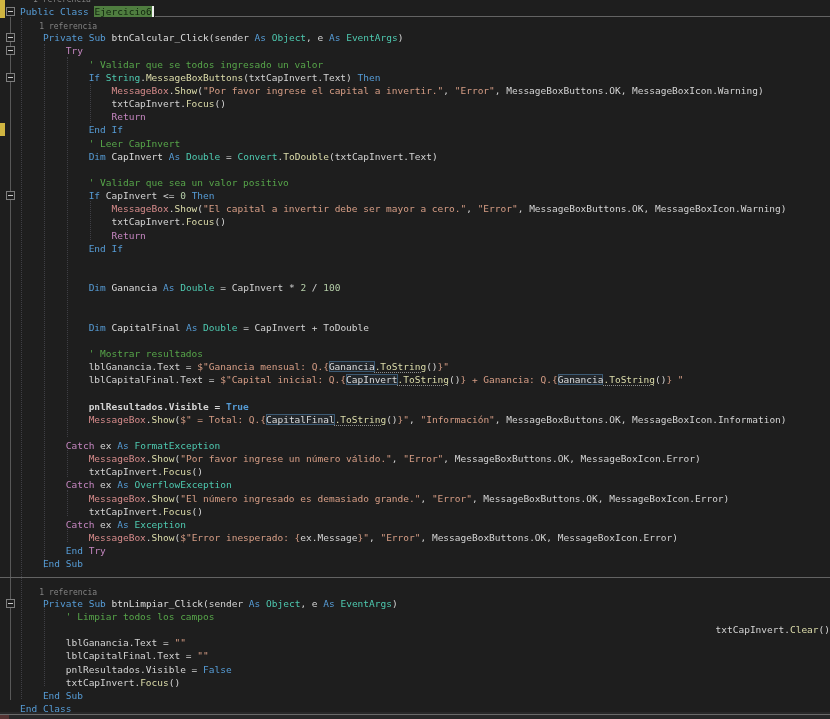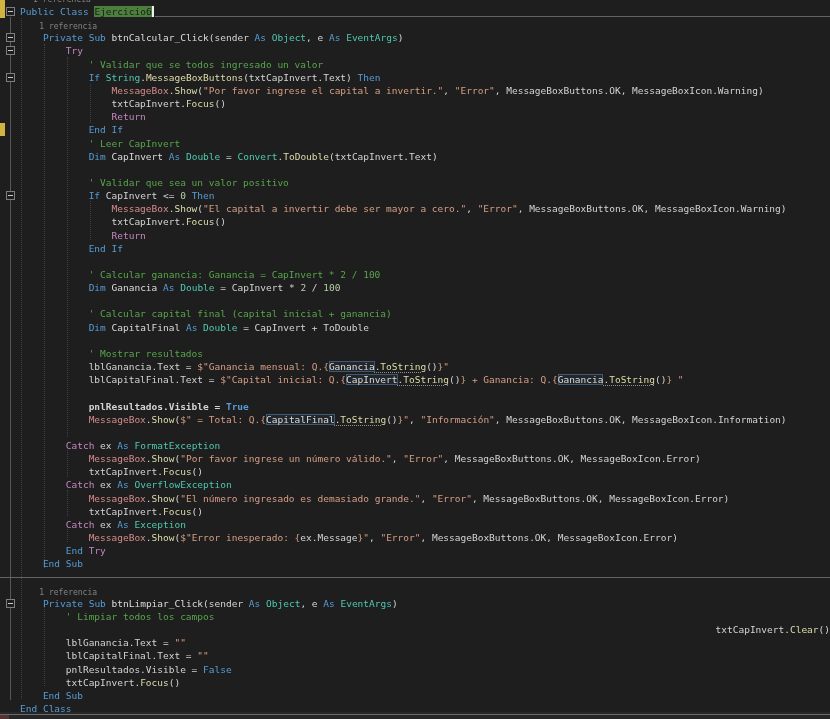--- a/index.html
+++ b/index.html
@@ -77,24 +77,24 @@
       <div class="row" style="top: 136.5px;"><span class="tk-sp">            </span><span class="tk-c">' Leer CapInvert</span></div>
       <div class="row" style="top: 149.65px;"><span class="tk-sp">            </span><span class="tk-k">Dim</span><span class="tk-p"> </span><span class="tk-b">CapInvert</span><span class="tk-p"> </span><span class="tk-k">As</span><span class="tk-p"> </span><span class="tk-t">Double</span><span class="tk-p"> = </span><span class="tk-t">Convert</span><span class="tk-p">.</span><span class="tk-m">ToDouble</span><span class="tk-p">(txtCapInvert.Text)</span></div>
       <div class="row" style="top: 162.8px;"></div>
       <div class="row" style="top: 175.95px;"><span class="tk-sp">            </span><span class="tk-c">' Validar que sea un valor positivo</span></div>
       <div class="row" style="top: 189.1px;"><span class="tk-sp">            </span><span class="tk-k">If</span><span class="tk-p"> CapInvert &lt;= </span><span class="tk-n">0</span><span class="tk-p"> </span><span class="tk-k">Then</span></div>
       <div class="row" style="top: 202.25px;"><span class="tk-sp">                </span><span class="tk-mb">MessageBox</span><span class="tk-p">.</span><span class="tk-m">Show</span><span class="tk-p">(</span><span class="tk-s">"El capital a invertir debe ser mayor a cero."</span><span class="tk-p">, </span><span class="tk-s">"Error"</span><span class="tk-p">, MessageBoxButtons.OK, MessageBoxIcon.Warning)</span></div>
       <div class="row" style="top: 215.4px;"><span class="tk-sp">                </span><span class="tk-p">txtCapInvert.</span><span class="tk-m">Focus</span><span class="tk-p">()</span></div>
       <div class="row" style="top: 228.55px;"><span class="tk-sp">                </span><span class="tk-ctl">Return</span></div>
       <div class="row" style="top: 241.7px;"><span class="tk-sp">            </span><span class="tk-k">End</span><span class="tk-p"> </span><span class="tk-k">If</span></div>
       <div class="row" style="top: 254.85px;"></div>
-      <div class="row" style="top: 268px;"><span class="tk-sp">            </span><span class="tk-c">' Calcular ganancia: Ganancia = CapInvert * 2 / 100</span></div>
+      <div class="row" style="top: 268px;"><span class="tk-sp">            </span></div>
       <div class="row" style="top: 281.15px;"><span class="tk-sp">            </span><span class="tk-k">Dim</span><span class="tk-p"> </span><span class="tk-b">Ganancia</span><span class="tk-p"> </span><span class="tk-k">As</span><span class="tk-p"> </span><span class="tk-t">Double</span><span class="tk-p"> = </span><span class="tk-p">CapInvert * </span><span class="tk-n">2</span><span class="tk-p"> / </span><span class="tk-n">100</span></div>
       <div class="row" style="top: 294.3px;"></div>
-      <div class="row" style="top: 307.45px;"><span class="tk-sp">            </span><span class="tk-c">' Calcular capital final (capital inicial + ganancia)</span></div>
+      <div class="row" style="top: 307.45px;"><span class="tk-sp">            </span></div>
       <div class="row" style="top: 320.6px;"><span class="tk-sp">            </span><span class="tk-k">Dim</span><span class="tk-p"> </span><span class="tk-b">CapitalFinal</span><span class="tk-p"> </span><span class="tk-k">As</span><span class="tk-p"> </span><span class="tk-t">Double</span><span class="tk-p"> = </span><span class="tk-p">CapInvert + ToDouble</span></div>
       <div class="row" style="top: 333.75px;"></div>
       <div class="row" style="top: 346.9px;"><span class="tk-sp">            </span><span class="tk-c">' Mostrar resultados</span></div>
       <div class="row" style="top: 360.05px;"><span class="tk-sp">            </span><span class="tk-p">lblGanancia.Text = </span><span class="tk-s">$"Ganancia mensual: Q.{</span><span class="tk-iv">Ganancia</span><span class="tk-mu">.ToString</span><span class="tk-p">()</span><span class="tk-s">}"</span></div>
       <div class="row" style="top: 373.2px;"><span class="tk-sp">            </span><span class="tk-p">lblCapitalFinal.Text = </span><span class="tk-s">$"Capital inicial: Q.{</span><span class="tk-iv">CapInvert</span><span class="tk-mu">.ToString</span><span class="tk-p">()</span><span class="tk-s">} + Ganancia: Q.{</span><span class="tk-iv">Ganancia</span><span class="tk-mu">.ToString</span><span class="tk-p">()</span><span class="tk-s">} "</span></div>
       <div class="row" style="top: 386.35px;"><span class="tk-sp">            </span></div>
       <div class="row" style="top: 399.5px; font-weight: bold;"><span class="tk-sp">            </span><span class="tk-p">pnlResultados.Visible = </span><span class="tk-k">True</span></div>
       <div class="row" style="top: 412.65px;"><span class="tk-sp">            </span><span class="tk-mb">MessageBox</span><span class="tk-p">.</span><span class="tk-m">Show</span><span class="tk-p">(</span><span class="tk-s">$" = Total: Q.{</span><span class="tk-iv">CapitalFinal</span><span class="tk-mu">.ToString</span><span class="tk-p">()</span><span class="tk-s">}"</span><span class="tk-p">, </span><span class="tk-s">"Información"</span><span class="tk-p">, MessageBoxButtons.OK, MessageBoxIcon.Information)</span></div>
       <div class="row" style="top: 425.8px;"></div>
       <div class="row" style="top: 438.95px;"><span class="tk-sp">        </span><span class="tk-ctl">Catch</span><span class="tk-p"> ex </span><span class="tk-k">As</span><span class="tk-p"> </span><span class="tk-t">FormatException</span></div>

